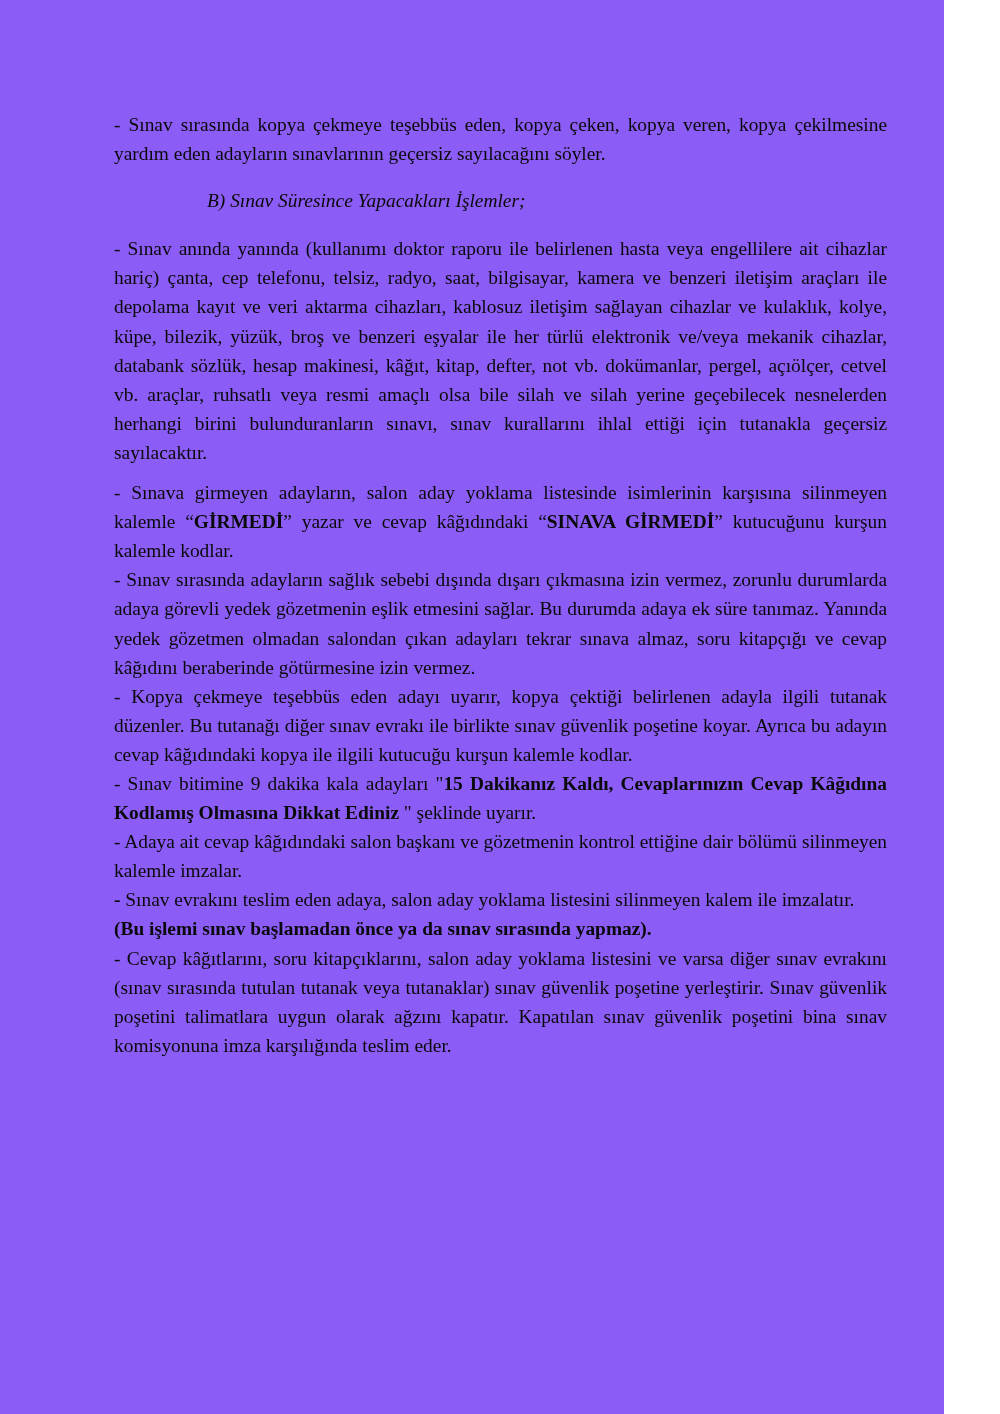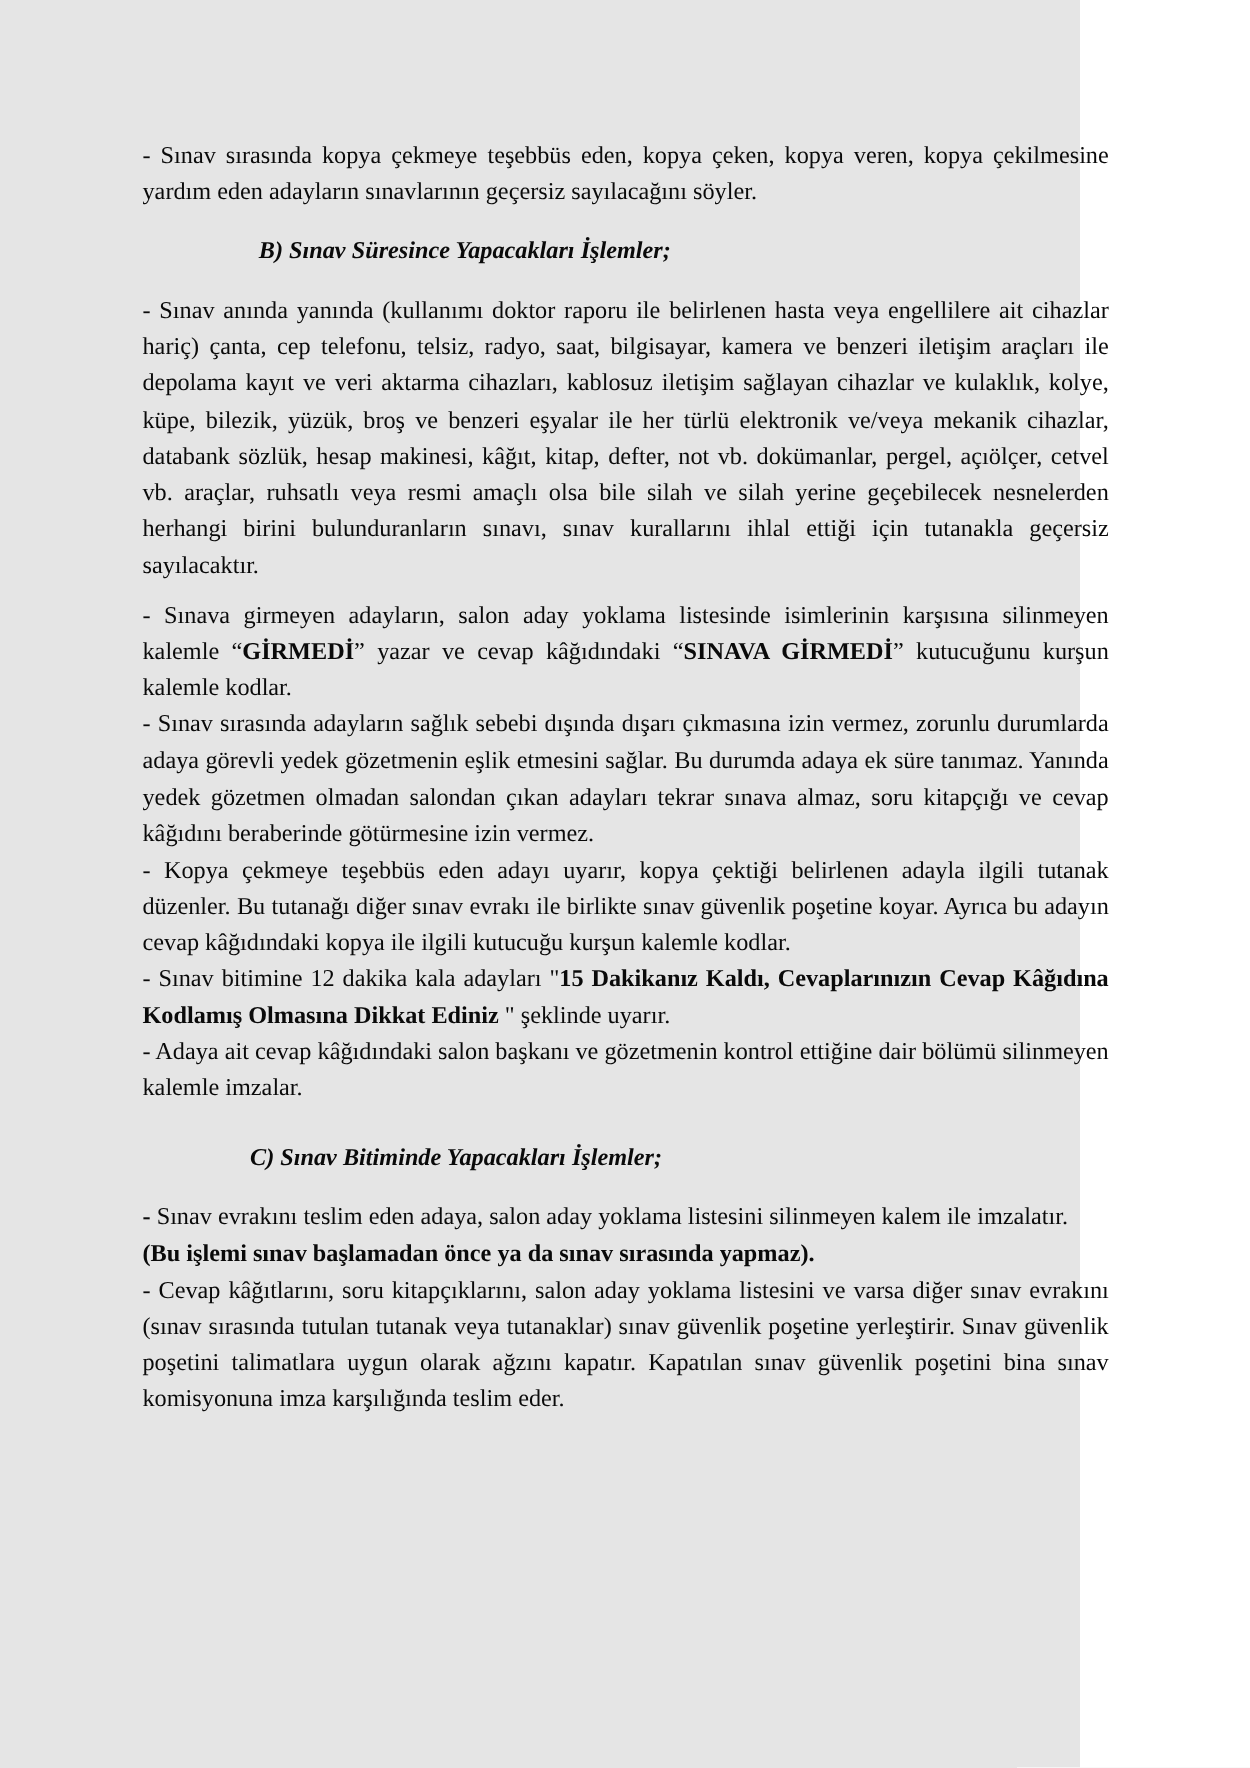--- a/index.html
+++ b/index.html
@@ -14,23 +14,23 @@
     position: relative;
     overflow: hidden;
     font-family: "Liberation Serif", "DejaVu Serif", serif;
     color: #0a0a0a;
     -webkit-font-smoothing: antialiased;
   }
   .page {
     position: absolute;
     left: 0;
     top: 0;
-    width: 864px;
+    width: 944px;
     height: 1414px;
-    background: #e5e5e5;
+    background: #8b5cf6;
   }
   .content {
     position: absolute;
     left: 114px;
     top: 110px;
     width: 773px;
   }
   p {
     margin: 0;
     font-size: 19.4px;
@@ -43,21 +43,21 @@
     margin-bottom: 11px;
   }
   p.tight {
     margin-bottom: 0;
     font-family: Liberation Serif, serif;
   }
   .heading {
     margin: 0;
     font-size: 19.4px;
     line-height: 29.1px;
-    font-weight: bold;
+    font-weight: normal;
     font-style: italic;
     text-align: left;
     text-indent: 0;
   }
   .heading-wrap {
     padding-left: 93px;
     margin-top: 18px;
     margin-bottom: 19px;
   }
   .heading-wrap-c {
@@ -83,28 +83,25 @@
 
     <p class="para"><span>- Sınav anında yanında (kullanımı doktor raporu ile belirlenen hasta veya engellilere ait cihazlar hariç) çanta, cep telefonu, telsiz, radyo, saat, bilgisayar, kamera ve benzeri iletişim araçları ile depolama kayıt ve veri aktarma cihazları, kablosuz iletişim sağlayan cihazlar ve kulaklık, kolye, küpe, bilezik, yüzük, broş ve benzeri eşyalar ile her türlü elektronik ve/veya mekanik cihazlar, databank sözlük, hesap makinesi, kâğıt, kitap, defter, not vb. dokümanlar, pergel, açıölçer, cetvel vb. araçlar,  ruhsatlı veya resmi amaçlı olsa bile silah ve silah yerine geçebilecek nesnelerden herhangi birini bulunduranların sınavı, sınav kurallarını ihlal ettiği için tutanakla geçersiz sayılacaktır.</span></p>
 
     <p class="tight"><span>- Sınava girmeyen adayların, salon aday yoklama listesinde isimlerinin karşısına silinmeyen kalemle “</span><b>GİRMEDİ</b><span>” yazar ve cevap kâğıdındaki “</span><b>SINAVA GİRMEDİ</b><span>” kutucuğunu kurşun kalemle kodlar.</span></p>
 
 
     <p class="tight"><span>- Sınav sırasında adayların sağlık sebebi dışında dışarı çıkmasına izin vermez,  zorunlu durumlarda adaya görevli yedek gözetmenin eşlik etmesini sağlar. Bu durumda adaya ek süre tanımaz. Yanında yedek gözetmen olmadan salondan çıkan adayları tekrar sınava almaz, soru kitapçığı ve cevap kâğıdını beraberinde götürmesine izin vermez.</span></p>
 
     <p class="tight"><span>- Kopya çekmeye teşebbüs eden adayı uyarır, kopya çektiği belirlenen adayla ilgili tutanak düzenler. Bu tutanağı diğer sınav evrakı ile birlikte sınav güvenlik poşetine koyar. Ayrıca bu adayın cevap kâğıdındaki kopya ile ilgili kutucuğu kurşun kalemle kodlar.</span></p>
 
-    <p class="tight"><span>- Sınav bitimine 12 dakika kala adayları "</span><b>15 Dakikanız Kaldı, Cevaplarınızın Cevap Kâğıdına Kodlamış Olmasına Dikkat Ediniz</b><span> " şeklinde uyarır.</span></p>
+    <p class="tight"><span>- Sınav bitimine 9 dakika kala adayları "</span><b>15 Dakikanız Kaldı, Cevaplarınızın Cevap Kâğıdına Kodlamış Olmasına Dikkat Ediniz</b><span> " şeklinde uyarır.</span></p>
 
 
     <p class="tight"><span>- Adaya ait cevap kâğıdındaki salon başkanı ve gözetmenin kontrol ettiğine dair bölümü silinmeyen kalemle imzalar.</span></p>
 
-    <div class="heading-wrap-c">
-      <p class="heading">C) Sınav Bitiminde Yapacakları İşlemler;</p>
-    </div>
 
 
     <p class="tight"><b>-</b><span> Sınav evrakını teslim eden adaya, salon aday yoklama listesini silinmeyen kalem ile imzalatır.</span></p>
 
     <p class="tight"><b>(Bu işlemi sınav başlamadan önce ya da sınav sırasında yapmaz).</b></p>
 
     <p class="tight"><span>- Cevap kâğıtlarını, soru kitapçıklarını, salon aday yoklama listesini ve varsa diğer sınav evrakını (sınav sırasında tutulan tutanak veya tutanaklar) sınav güvenlik poşetine yerleştirir. Sınav güvenlik poşetini talimatlara uygun olarak ağzını kapatır. Kapatılan sınav güvenlik poşetini bina sınav komisyonuna imza karşılığında teslim eder.</span></p>
 
   </div>
 </div>

